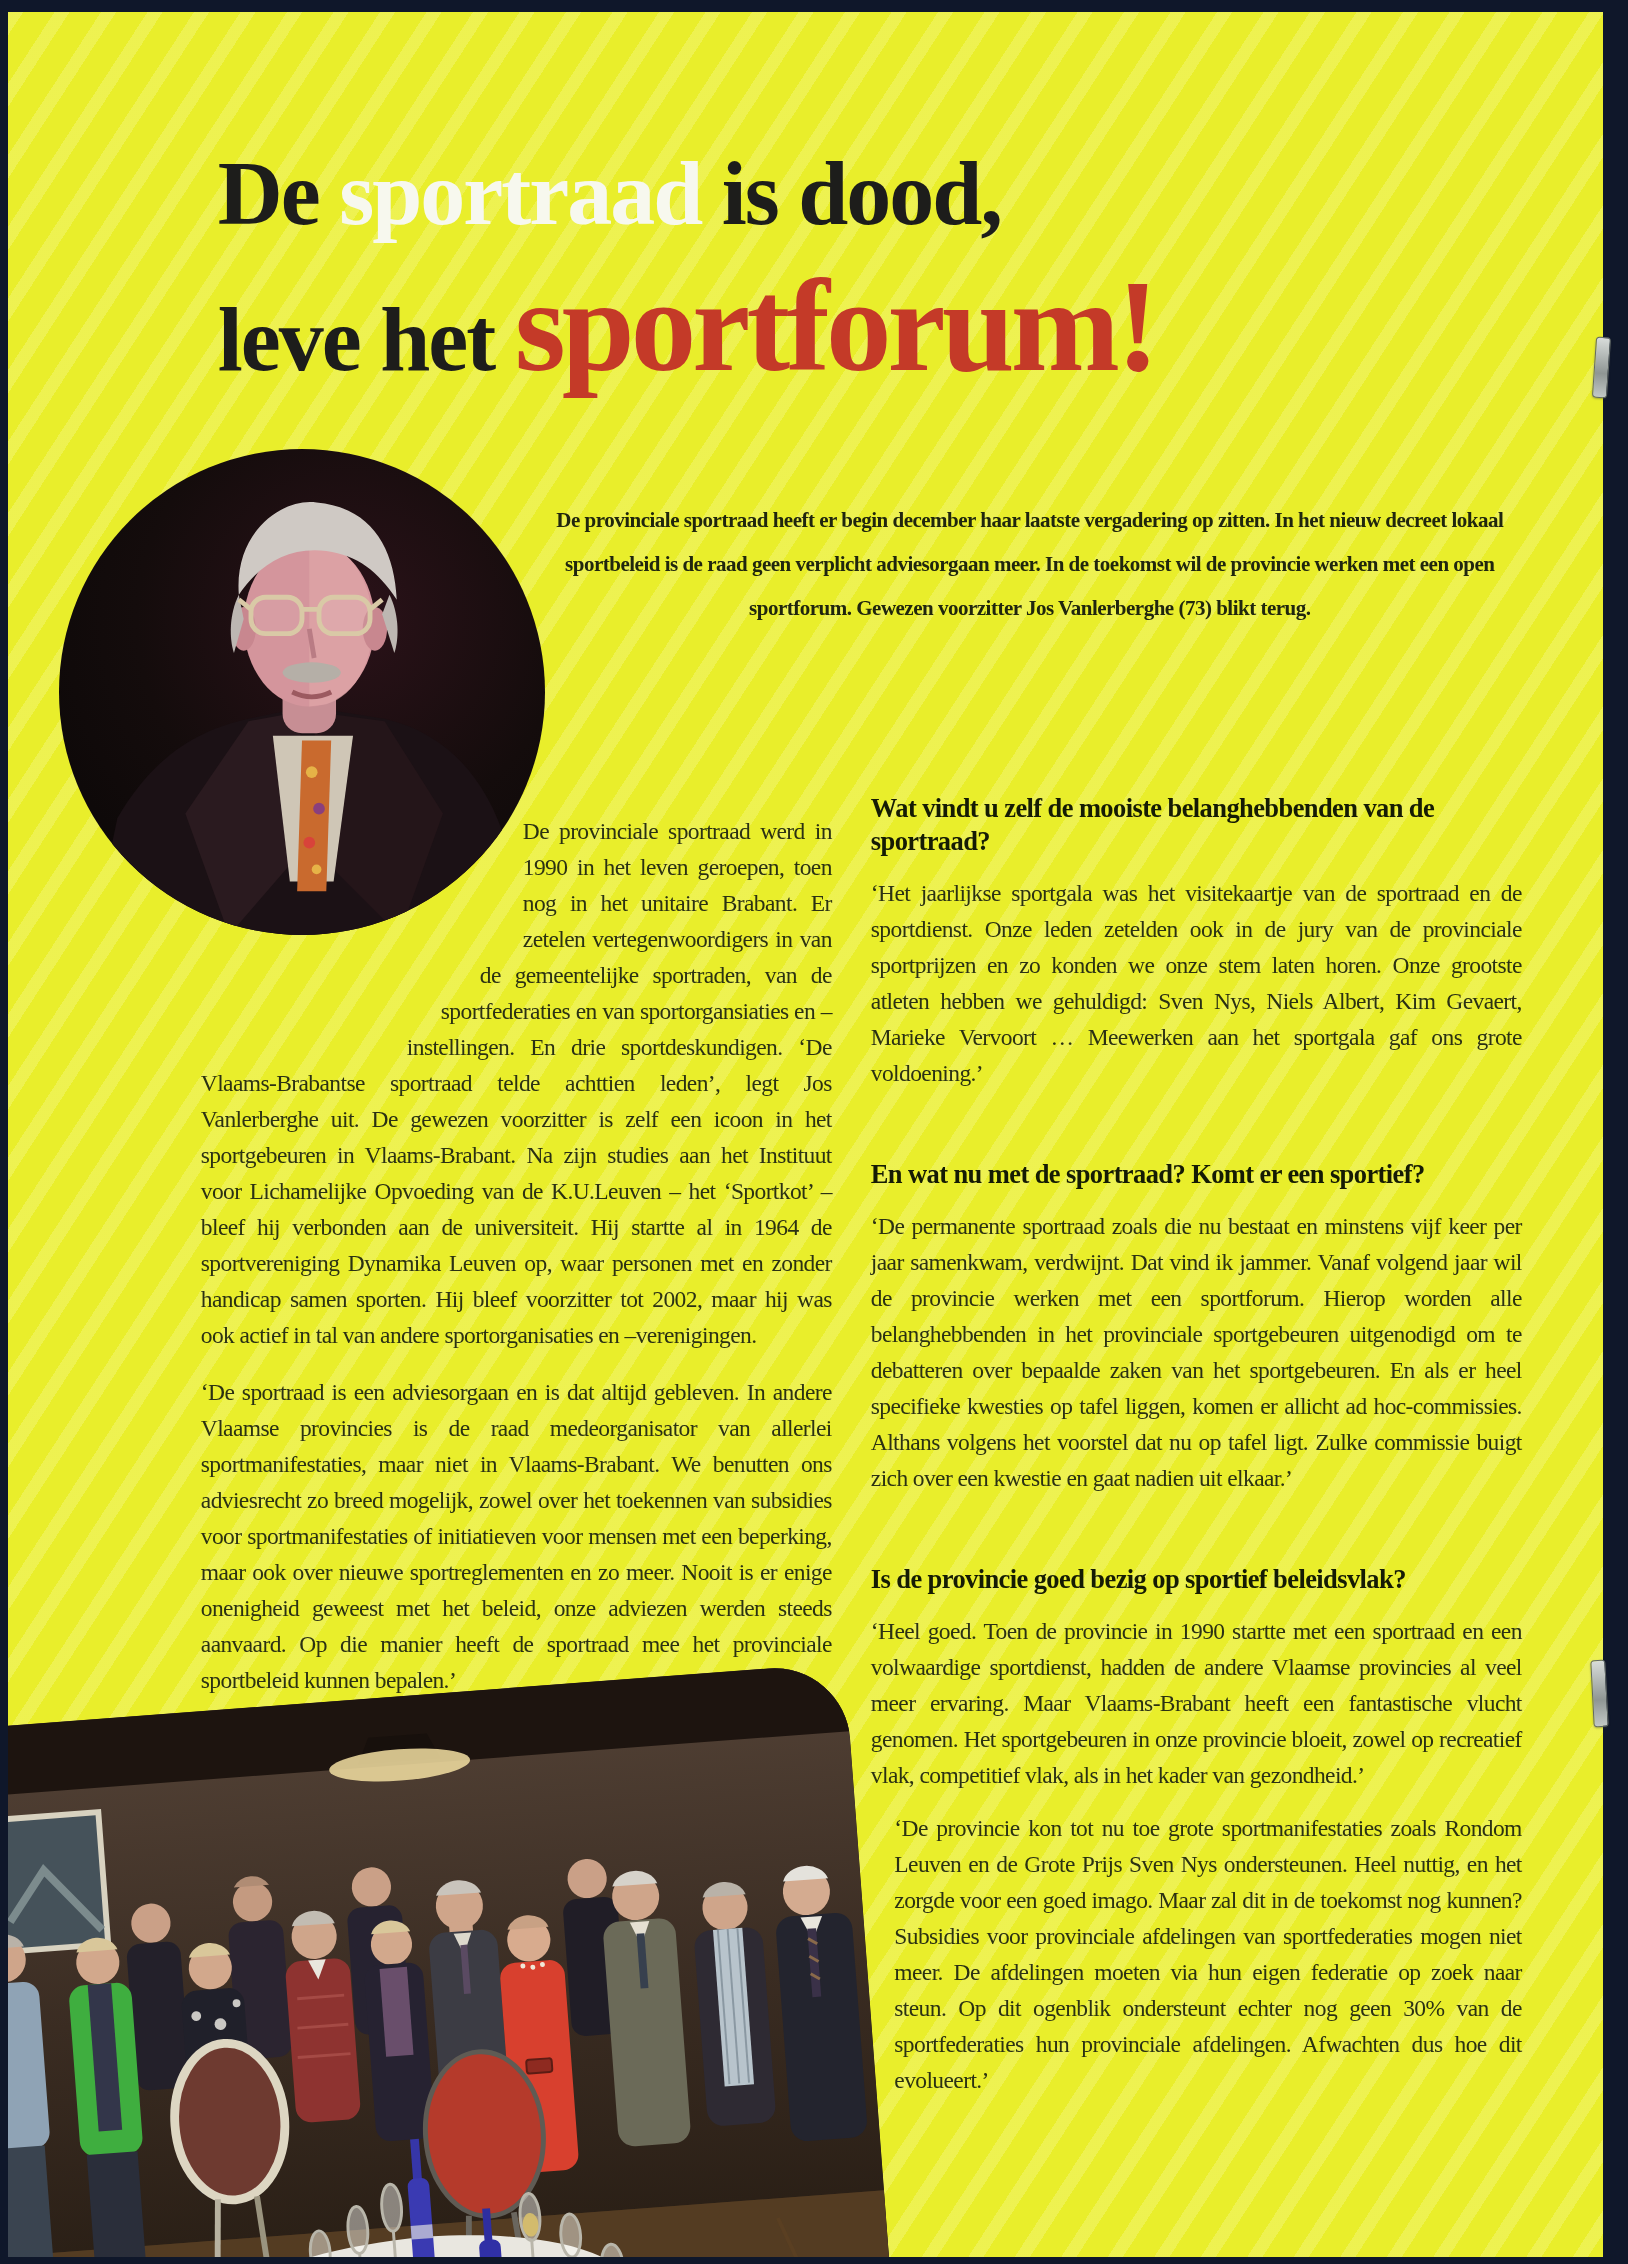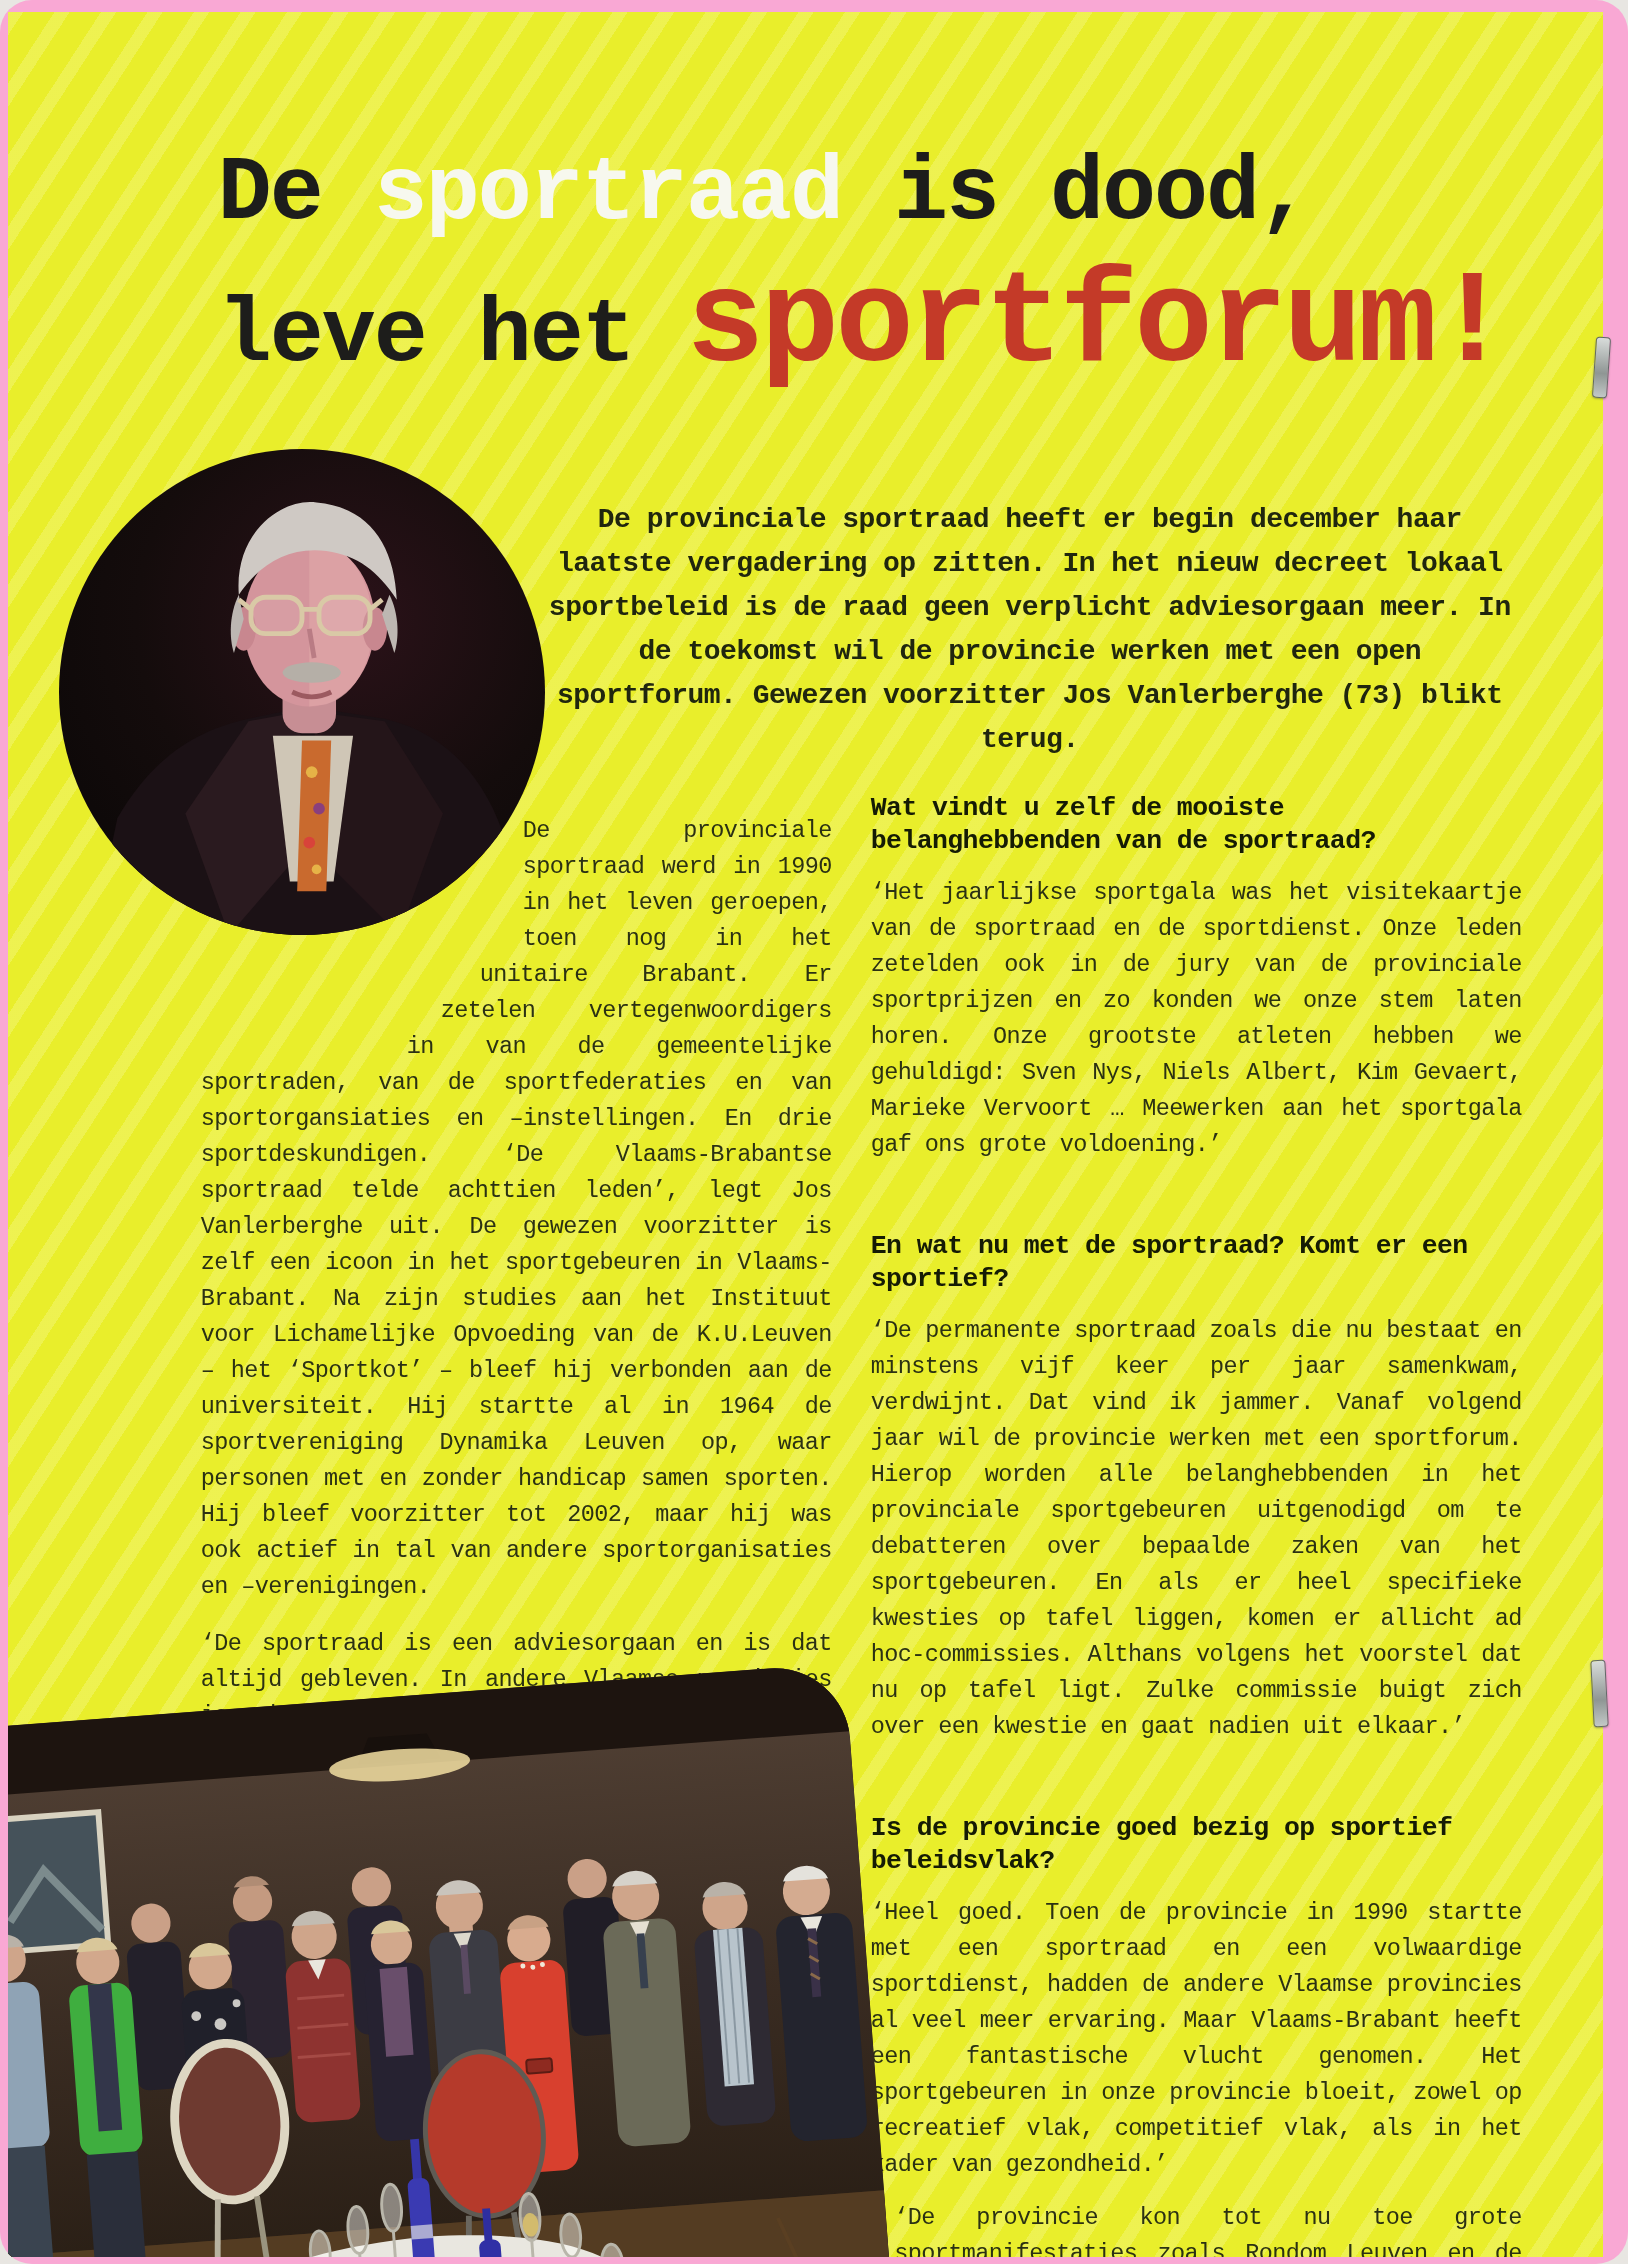--- a/index.html
+++ b/index.html
@@ -1,35 +1,35 @@
 <!DOCTYPE html>
 <html><head>
 <meta charset="utf-8">
 <style>
   html,body{margin:0;padding:0;background:#e8e6e2;}
-  .scan{position:relative;width:1628px;height:2264px;background:#f9a8d4;overflow:hidden;
-        font-family:Liberation Mono, monospace;border-radius:32px;}
+  .scan{position:relative;width:1628px;height:2264px;background:#0f172a;overflow:hidden;
+        font-family:Liberation Serif, serif;}
   .page{position:absolute;left:7.8px;top:11.8px;width:1595px;height:2245px;overflow:hidden;
         background:
           repeating-linear-gradient(123deg,
             rgba(255,255,215,0.22) 0px, rgba(255,255,215,0.22) 12.7px,
             rgba(255,255,215,0.0) 12.7px, rgba(255,255,215,0.0) 39px),
           #e9ee2b;}
   
   .title{position:absolute;left:210px;top:137px;line-height:1;font-weight:bold;letter-spacing:-2px;white-space:nowrap;}
   .t-line1{font-size:90px;color:#1d1d1b;}
   .t-line2{margin-top:21px;font-size:90px;color:#1d1d1b;}
   .t-white{color:#f7f8ee;}
   .t-red{font-size:131px;color:#c43a28;letter-spacing:-3.9px;}
   
   .portrait{position:absolute;left:51px;top:431px;width:486px;height:498px;}
   .portrait svg{width:100%;height:100%;display:block;}
   
   .intro{position:absolute;left:537px;top:486px;width:970px;text-align:center;
-         font-size:28px;font-weight:bold;color:#20260e;line-height:44px;letter-spacing:-0.5px;}
+         font-size:21px;font-weight:bold;color:#20260e;line-height:44px;letter-spacing:-0.5px;}
   
   .col-left{position:absolute;left:182px;top:790px;width:653px;
             font-size:23.5px;line-height:36px;color:#2b3113;text-align:justify;letter-spacing:-0.6px;}
   .circle-spacer{float:left;width:333px;height:253px;
        shape-outside:polygon(0 0,333px 0,333px 145px,290px 145px,290px 180px,
                              251px 180px,251px 217px,217px 217px,217px 253px,0 253px);}
   .col-left p{margin:11px;}
   .col-left .para2{margin-top:21.6px;}
   .col-right{position:absolute;left:863px;top:780px;width:651px;
              font-size:23.5px;line-height:36px;color:#2b3113;text-align:justify;letter-spacing:-0.6px;}

